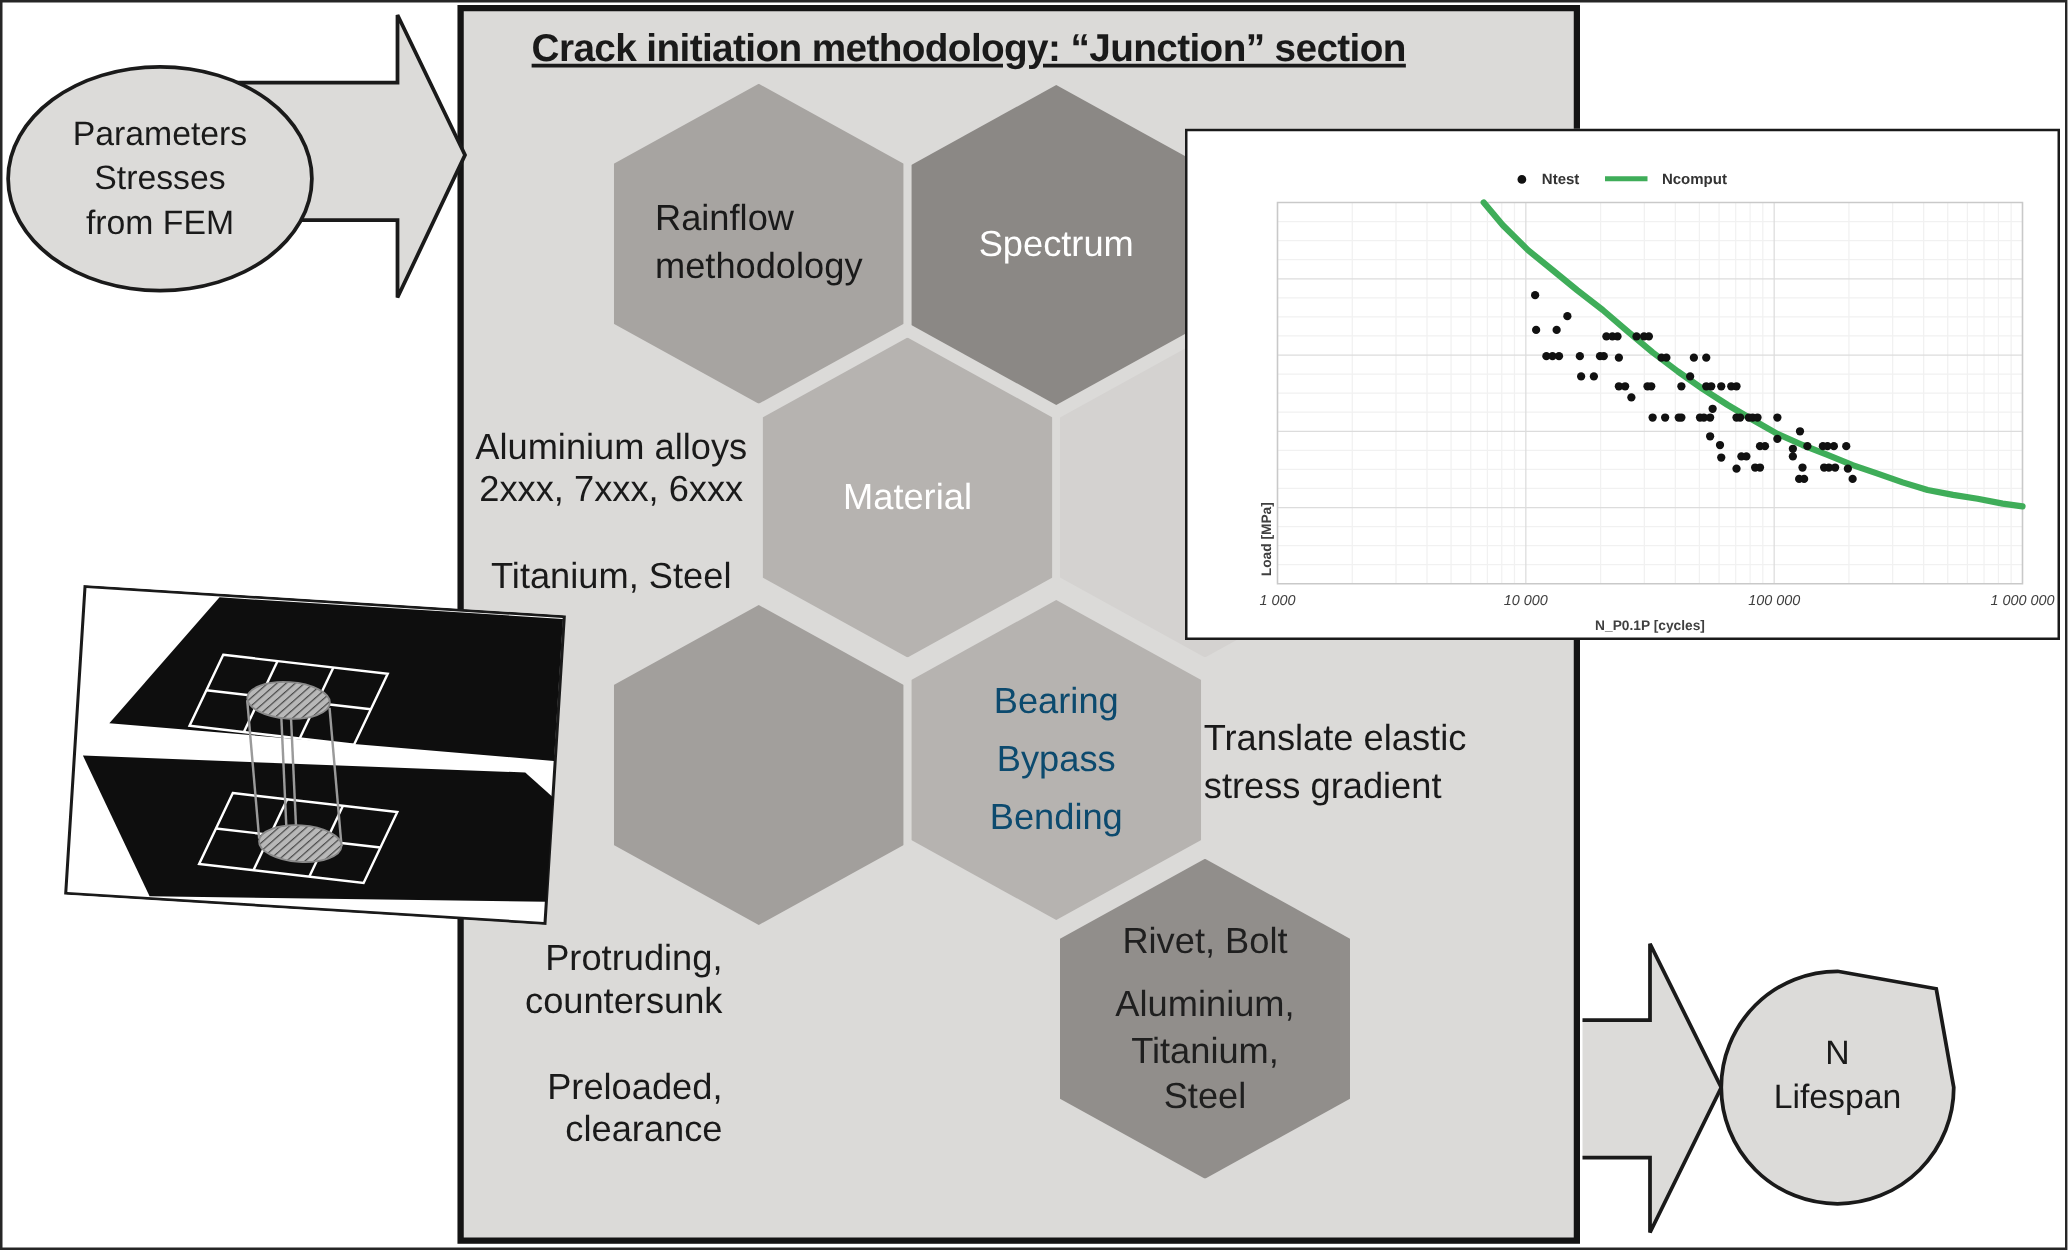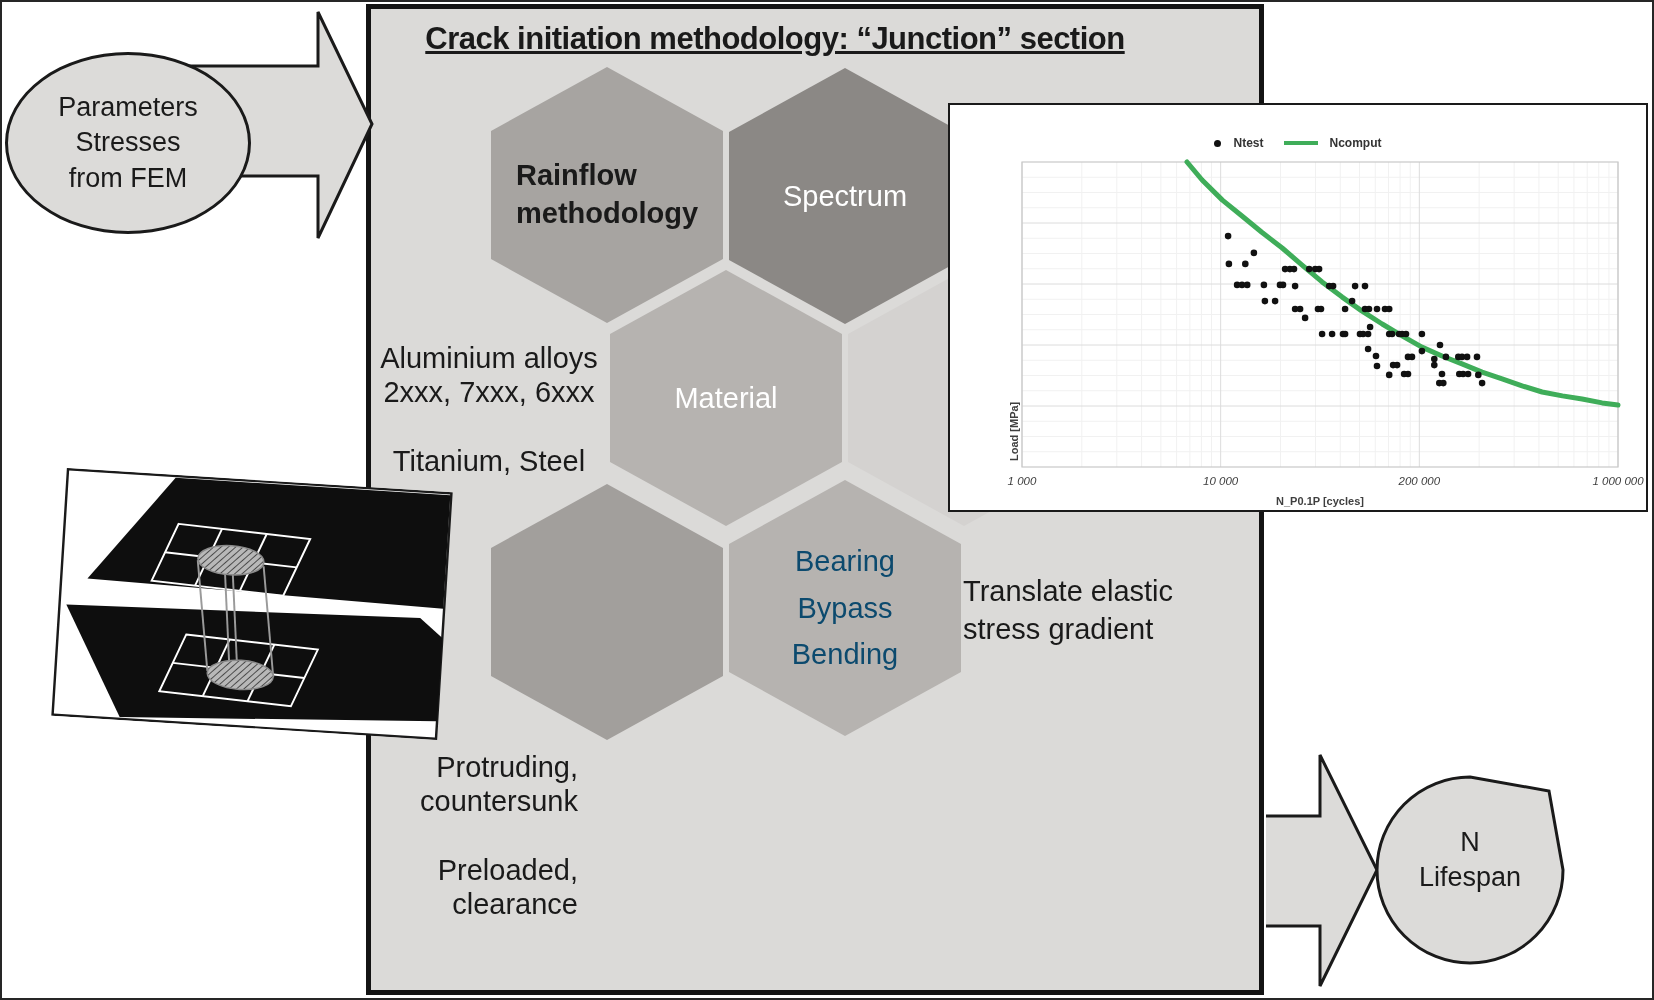--- a/index.html
+++ b/index.html
@@ -50,40 +50,46 @@
   .page-border{left:0;top:0;right:0;bottom:0;border:2px solid #262626;pointer-events:none;}
 </style>
 </head>
 <body>
 
 <div class="page">
 
   <div class="abs main-panel">
     <div class="abs main-title">Crack initiation methodology: “Junction” section</div>
 
-    <div class="abs hex hex-rainflow" style="left: 120px; top: 58px; background: rgb(167, 164, 161); color: rgb(26, 26, 26); font-weight: bold;">
+    <div class="abs hex hex-rainflow" style="left: 120px; top: 58px; background: rgb(167, 164, 161); color: rgb(26, 26, 26);">
       <span>Rainflow
 methodology</span>
     </div>
     <div class="abs hex" style="left: 358px; top: 59px; background: rgb(139, 136, 133); color: rgb(255, 255, 255);">
       <span>Spectrum</span>
     </div>
     <div class="abs hex" style="left: 239px; top: 261px; background: rgb(182, 179, 176); color: rgb(255, 255, 255);">
       <span>Material</span>
     </div>
     <div class="abs hex" style="left: 477px; top: 261px; background: rgb(212, 210, 208); color: rgb(255, 255, 255);">
       <span></span>
     </div>
     <div class="abs hex" style="left: 120px; top: 475px; background: rgb(162, 159, 156); color: rgb(255, 255, 255);">
       <span></span>
     </div>
     <div class="abs hex hex-loads" style="left: 358px; top: 471px; background: rgb(182, 179, 176); color: #0c4a6e;">
       <span>Bearing
 Bypass
 Bending</span>
+    </div>
+    <div class="abs hex hex-rivet" style="left: 477px; top: 678px; background: rgb(145, 142, 139); color: rgb(31, 31, 31);">
+      <span>Rivet, Bolt</span>
+      <span class="l2">Aluminium,
+Titanium,
+Steel</span>
     </div>
 
     <div class="abs note note-materials" style="left:2px;top:332px;">Aluminium alloys
 2xxx, 7xxx, 6xxx
 
 Titanium, Steel</div>
     <div class="abs note note-gradient" style="left:592px;top:564px;">Translate elastic
 stress gradient</div>
     <div class="abs note note-fastener" style="left:5px;top:741px;">Protruding,
 countersunk
@@ -270,21 +276,21 @@
         <circle cx="513.1" cy="269.0" r="3.3" fill="#111111"></circle>
         <circle cx="518.1" cy="269.0" r="3.3" fill="#111111"></circle>
         <circle cx="528.3" cy="269.9" r="3.3" fill="#111111"></circle>
         <circle cx="489.3" cy="278.1" r="3.3" fill="#111111"></circle>
         <circle cx="493.3" cy="278.1" r="3.3" fill="#111111"></circle>
         <circle cx="532.1" cy="278.1" r="3.3" fill="#111111"></circle>
       </svg>
     <div id="xticks">
         <div class="x-tick" style="left: 22px; top: 370px;">1 000</div>
         <div class="x-tick" style="left: 220.667px; top: 370px;">10 000</div>
-        <div class="x-tick" style="left: 419.333px; top: 370px;">200 000</div>
+        <div class="x-tick" style="left: 419.333px; top: 370px;">100 000</div>
         <div class="x-tick" style="left: 618px; top: 370px;">1 000 000</div>
       </div>
     <div class="axis-label xlabel">N_P0.1P [cycles]</div>
     <div class="axis-label ylabel">Load [MPa]</div>
   </div>
 
   <div class="abs blob-text">
     <span>N
 Lifespan</span>
   </div>

